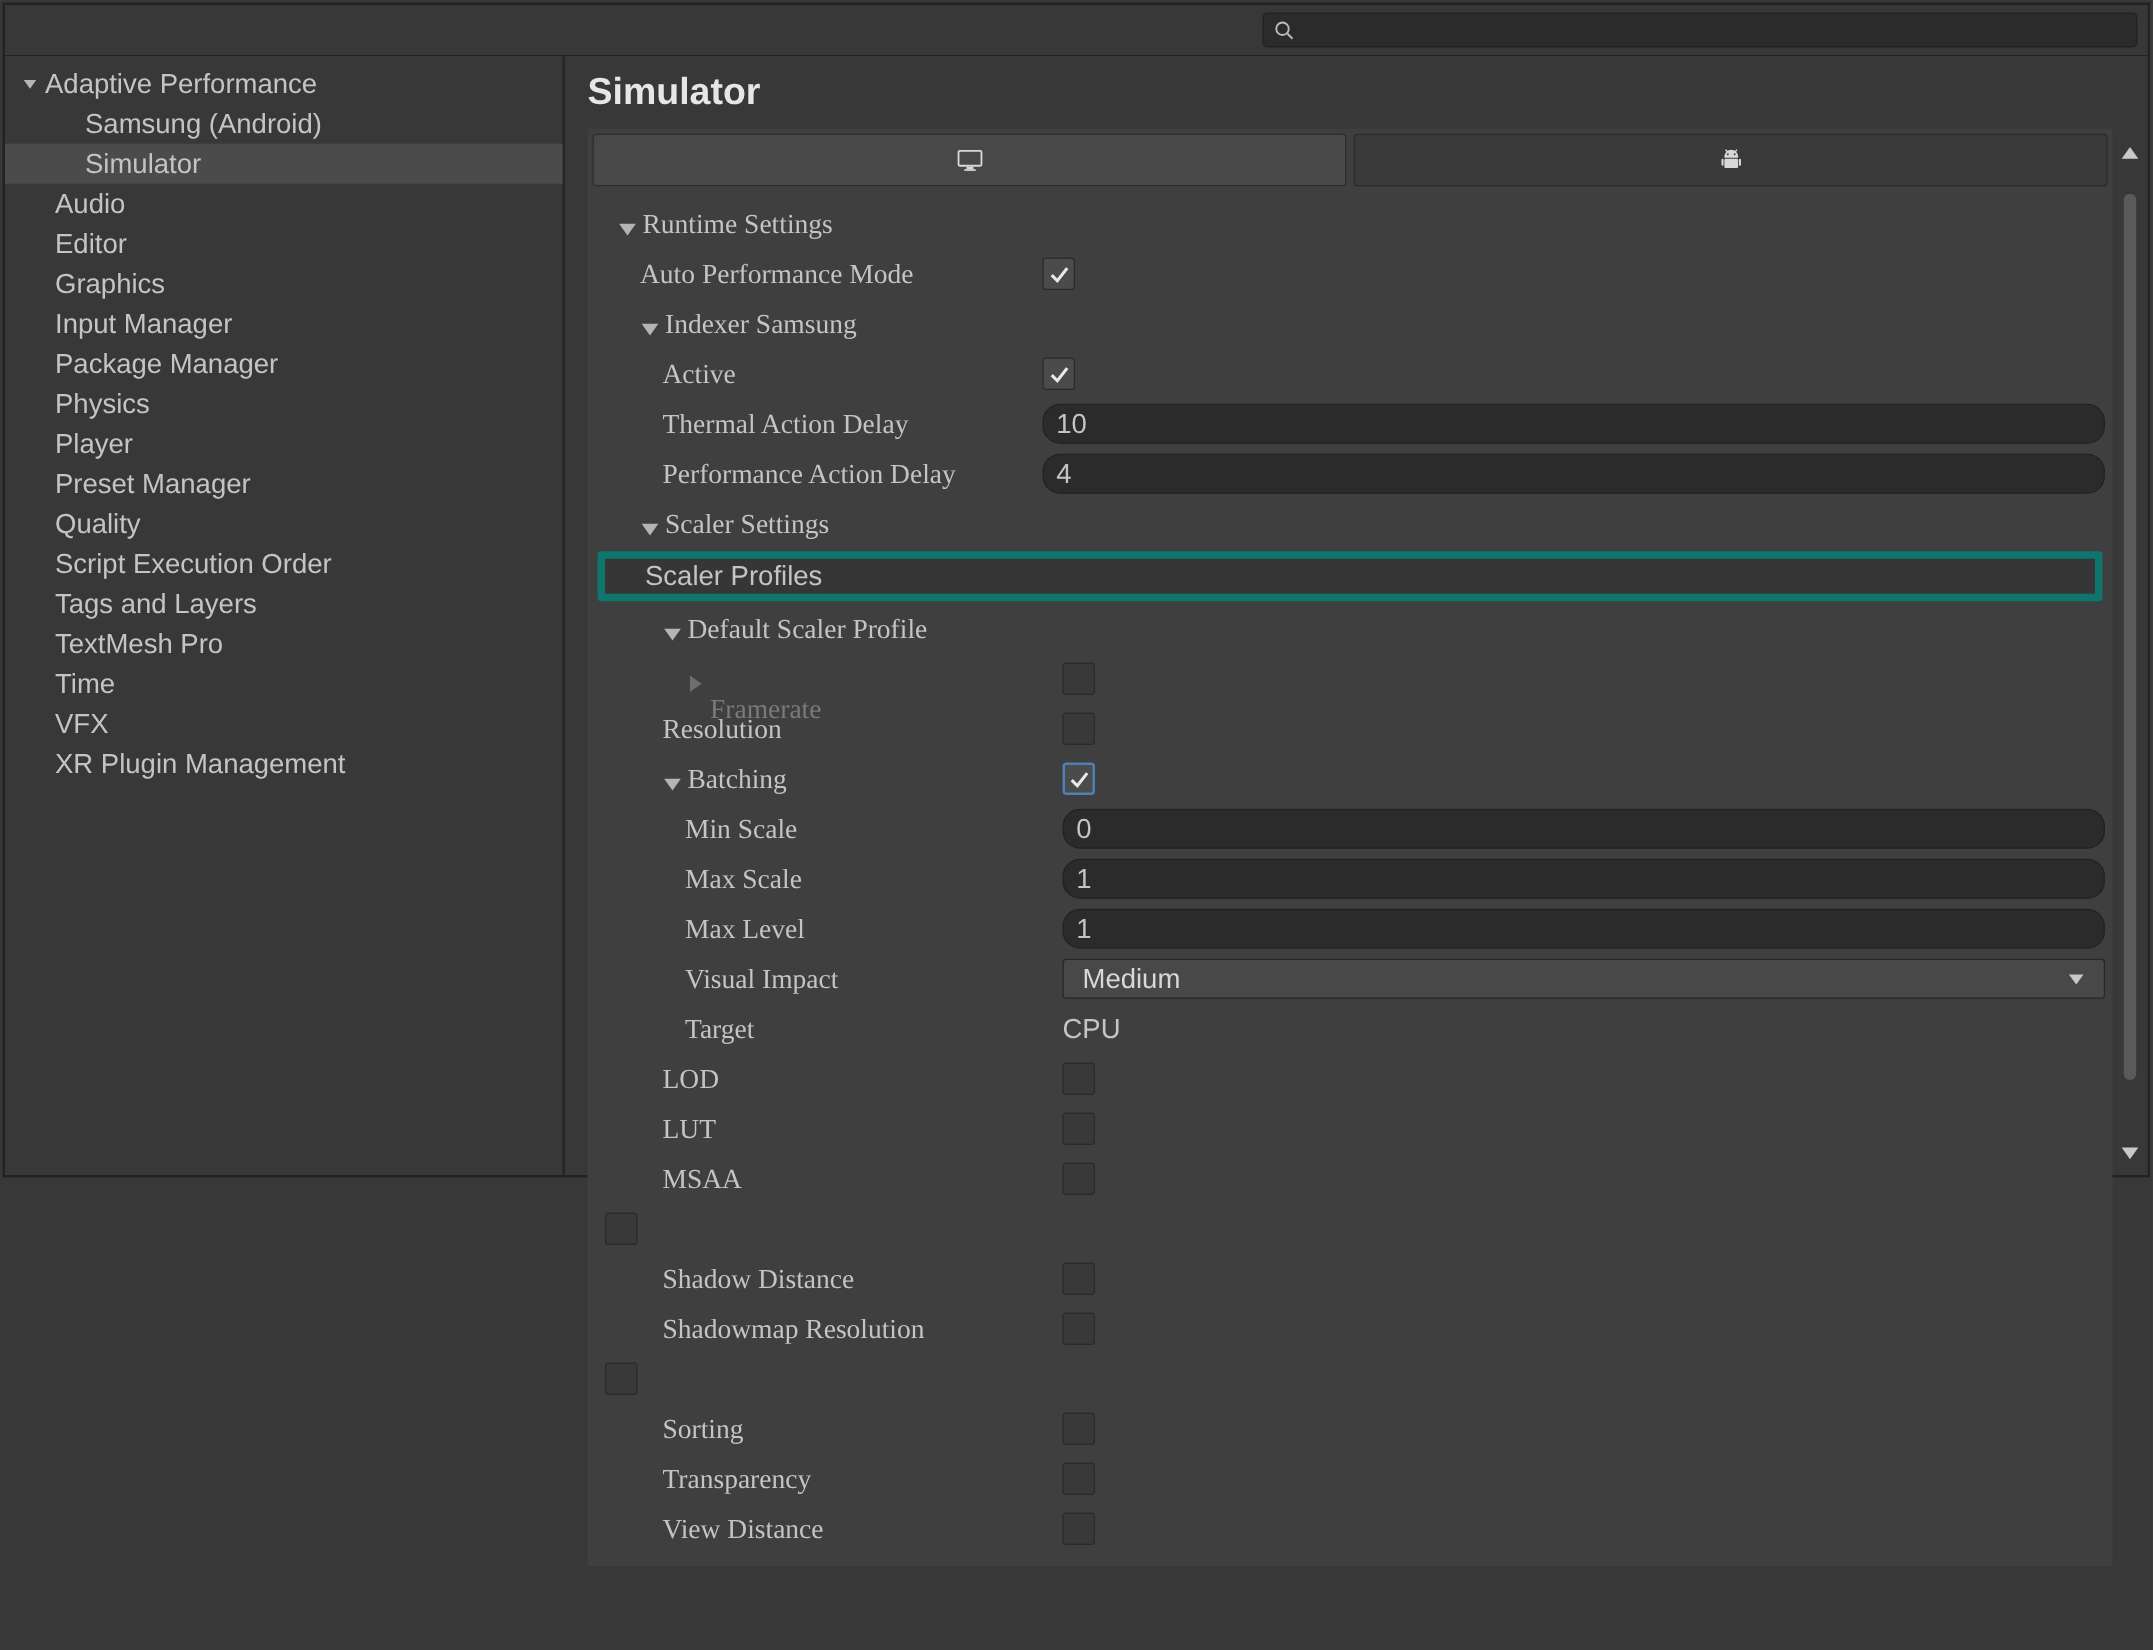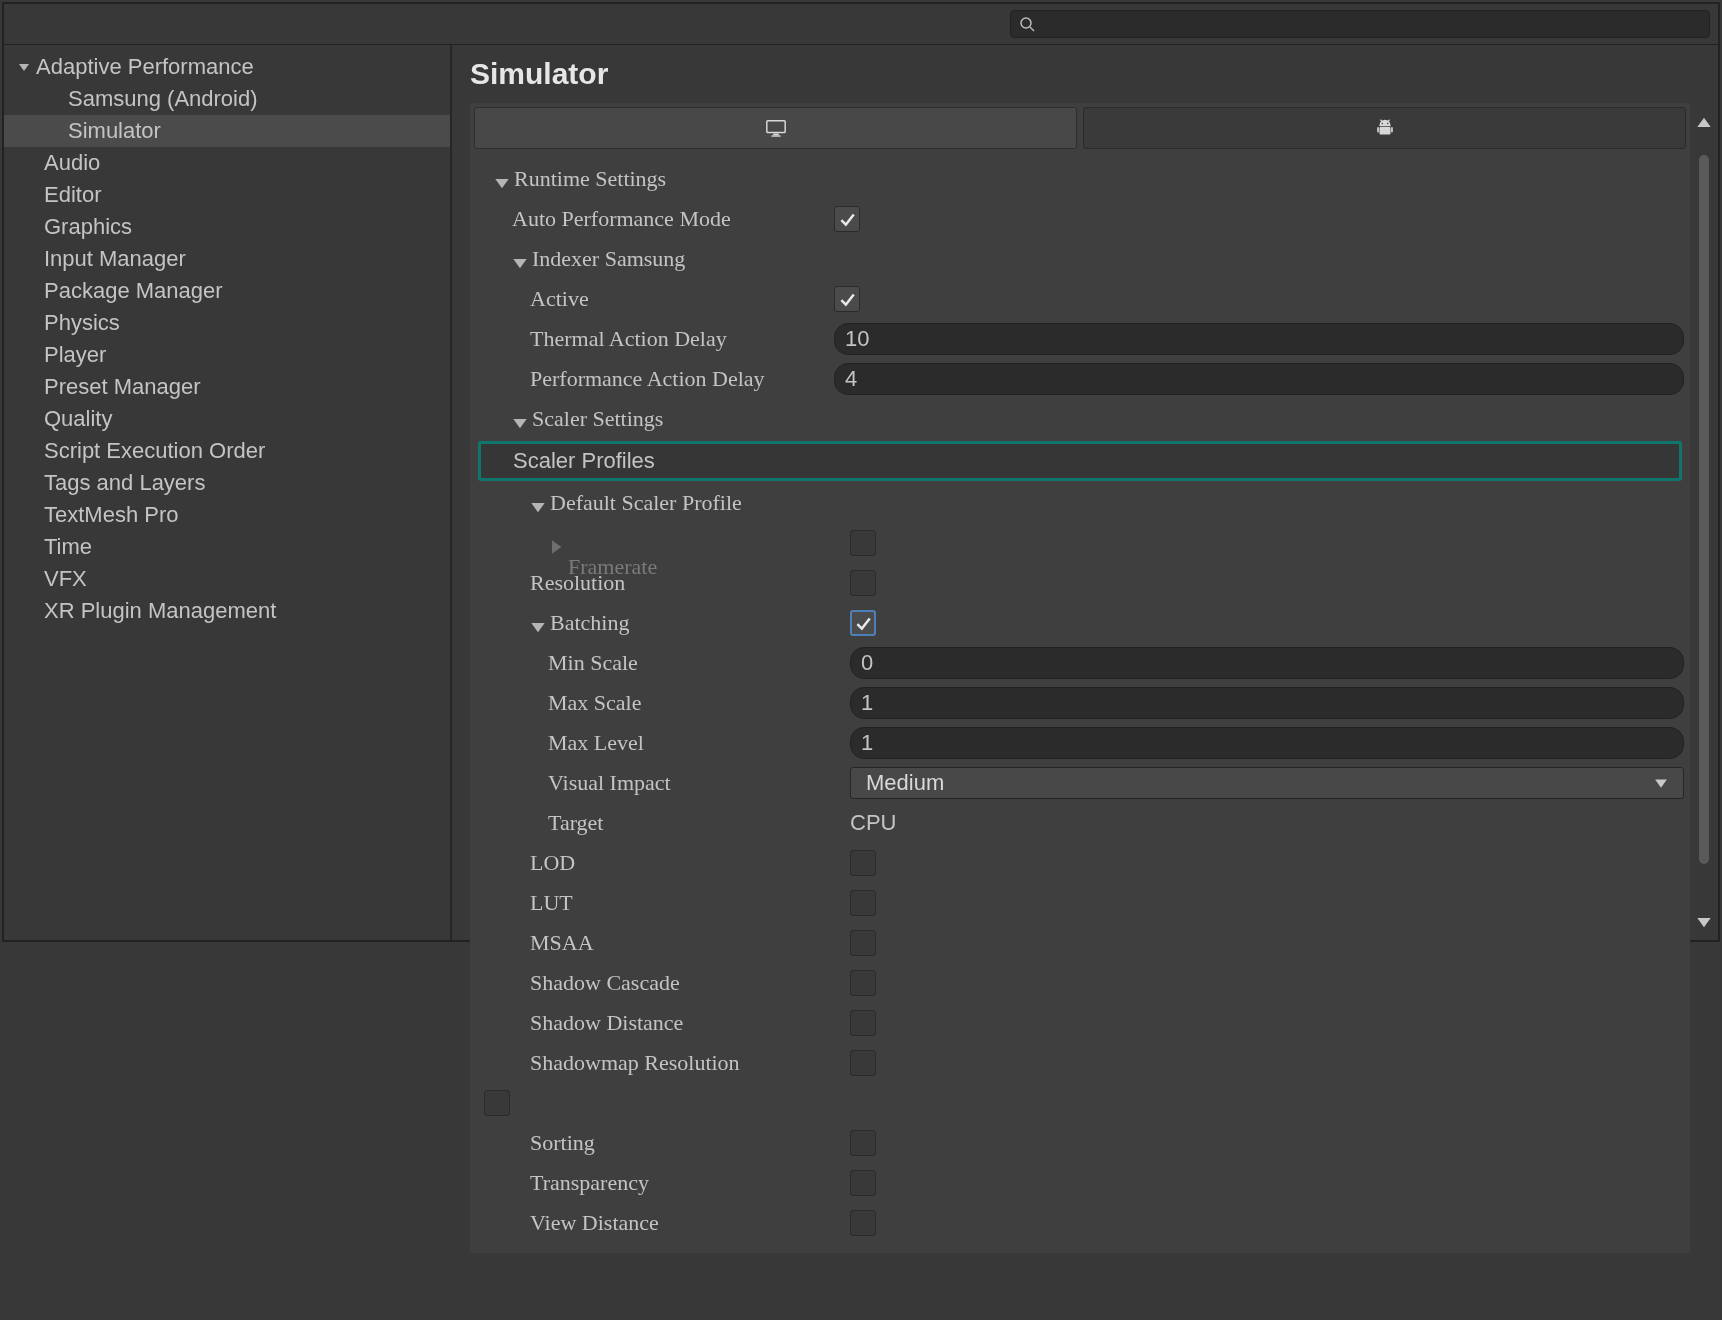--- a/index.html
+++ b/index.html
@@ -167,21 +167,21 @@
     border-radius:3px;
     display:flex; align-items:center; justify-content:center;
   }
   .cb.checked { background:#4b4b4b; }
   .cb.checked.focus { border:2px solid #4e7fb8; }
   .cb svg { width:18px;height:18px; display:none; }
   .cb.checked svg { display:block; }
 
   .darkrow {
     background:#363636;
-    border:3px solid #0f766e;
+    border:6px solid #0f766e;
     border-radius:3px;
     height:40px;
     padding-left:32px;
     display:flex; align-items:center;
     margin: 2px 2px;
   }
 
   
   .ind0 { padding-left: 18px; }
   .ind1 { padding-left: 36px; }
@@ -502,23 +502,20 @@
           </div>
           <div class="row">
             <div class="pad-label2 ind2">
                 <span class="lbl">MSAA</span>
               </div>
             <div class="ctrl">
                 <div class="cb"></div>
               </div>
           </div>
           <div class="row">
-            <div class="pad-label2 ind2">
-                <span class="lbl">Shadow Cascade</span>
-              </div>
             <div class="ctrl">
                 <div class="cb"></div>
               </div>
           </div>
           <div class="row">
             <div class="pad-label2 ind2">
                 <span class="lbl">Shadow Distance</span>
               </div>
             <div class="ctrl">
                 <div class="cb"></div>

